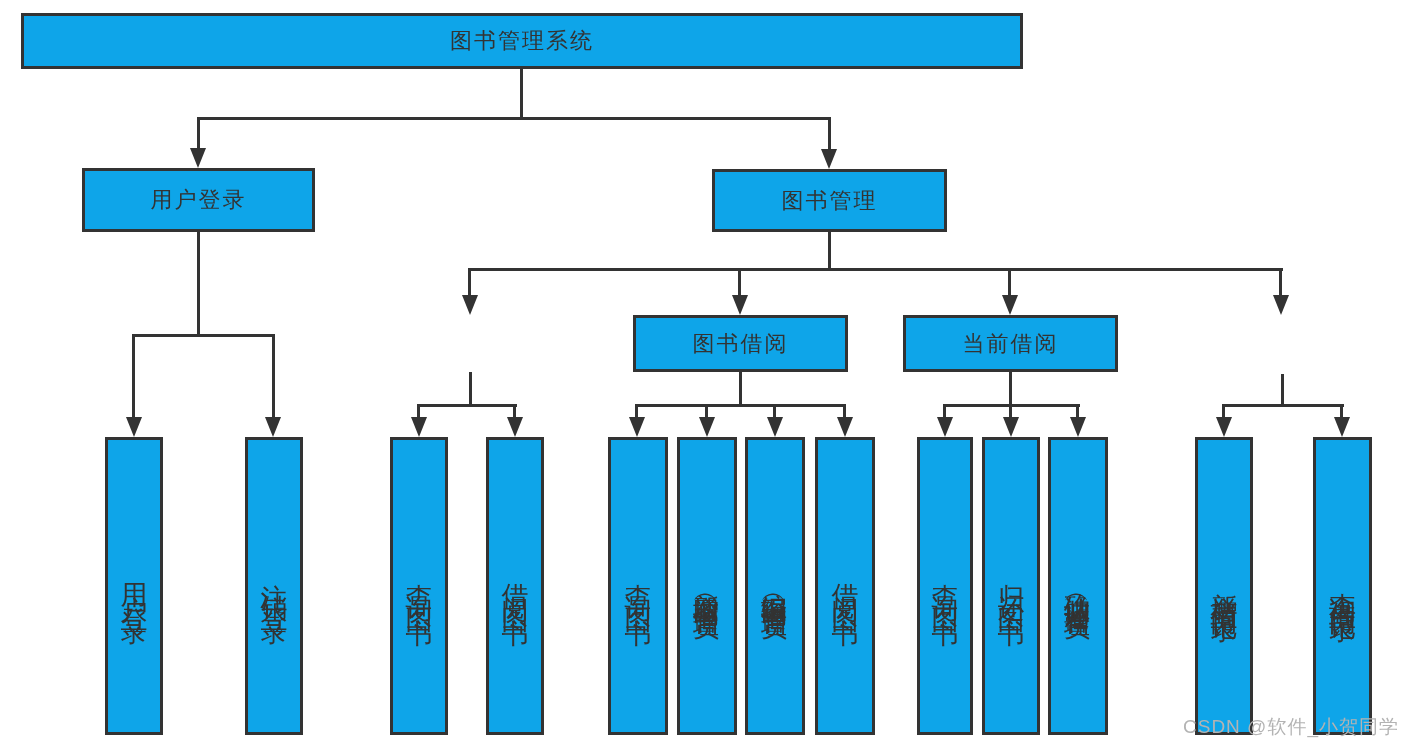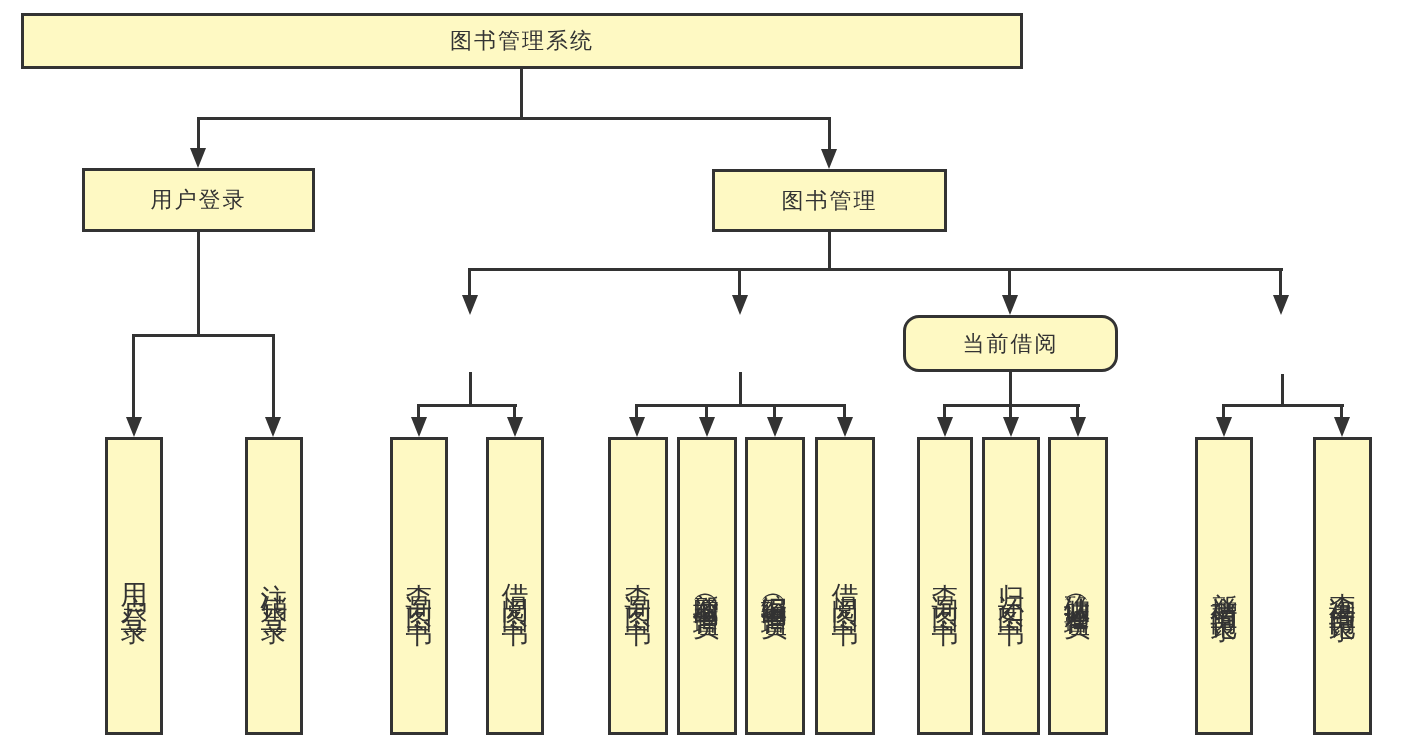--- a/index.html
+++ b/index.html
@@ -1,18 +1,18 @@
 <!DOCTYPE html>
 <html><head>
 <meta charset="utf-8">
 <style>
   html,body{margin:0;padding:0;background:#ffffff;}
   #canvas{position:relative;width:1405px;height:747px;background:#ffffff;
           font-family:"Liberation Sans",sans-serif;color:#333333;overflow:hidden;}
-  .box{position:absolute;box-sizing:border-box;border:3px solid #333333;background:#fef9c3;
+  .box{position:absolute;box-sizing:border-box;border:3px solid #333333;background:#0ea5e9;
        display:flex;align-items:center;justify-content:center;}
   .hbox span{white-space:nowrap;letter-spacing:2px;}
   .vbox span{writing-mode:vertical-rl;text-orientation:mixed;white-space:nowrap;}
   .fs22{font-size:22px;}
   .vt4{font-size:27px;letter-spacing:12px;}
   .vt6{font-size:27px;letter-spacing:5px;}
   .vt9{font-size:26px;letter-spacing:3px;}
   .hl{position:absolute;height:3px;background:#333333;}
   .vl{position:absolute;width:3px;background:#333333;}
   .arr{position:absolute;width:0;height:0;border-left:8px solid transparent;
@@ -54,21 +54,24 @@
   <div class="hl" style="left:468px;top:268px;width:815px;"></div>
   <div class="vl" style="left:468px;top:268px;height:29px;"></div>
   <div class="arr" style="left:462px;top:295px;"></div>
   <div class="vl" style="left:738px;top:268px;height:29px;"></div>
   <div class="arr" style="left:732px;top:295px;"></div>
   <div class="vl" style="left:1008px;top:268px;height:29px;"></div>
   <div class="arr" style="left:1002px;top:295px;"></div>
   <div class="vl" style="left:1279px;top:268px;height:29px;"></div>
   <div class="arr" style="left:1273px;top:295px;"></div>
 
-  <div class="box hbox fs22" style="left:903px;top:315px;width:215px;height:57px;border-radius:16px;">
+  <div class="box hbox fs22" style="left:633px;top:315px;width:215px;height:57px;">
+    <span>图书借阅</span>
+  </div>
+  <div class="box hbox fs22" style="left:903px;top:315px;width:215px;height:57px;">
     <span>当前借阅</span>
   </div>
 
   <div class="vl" style="left:469px;top:372px;height:34px;"></div>
   <div class="hl" style="left:417px;top:404px;width:100px;"></div>
   <div class="vl" style="left:417px;top:404px;height:15px;"></div>
   <div class="arr" style="left:411px;top:417px;"></div>
   <div class="vl" style="left:513px;top:404px;height:15px;"></div>
   <div class="arr" style="left:507px;top:417px;"></div>
 
@@ -136,14 +139,15 @@
     <span class="vt9">确认归还（管理员）</span>
   </div>
 
   <div class="box vbox" style="left:1195px;top:437px;width:58px;height:298px;">
     <span class="vt6">新增借阅记录</span>
   </div>
   <div class="box vbox" style="left:1313px;top:437px;width:59px;height:298px;">
     <span class="vt6">查询借阅记录</span>
   </div>
 
+  <div class="watermark">CSDN @软件_小贺同学</div>
 
 </div>
 
 </body></html>

